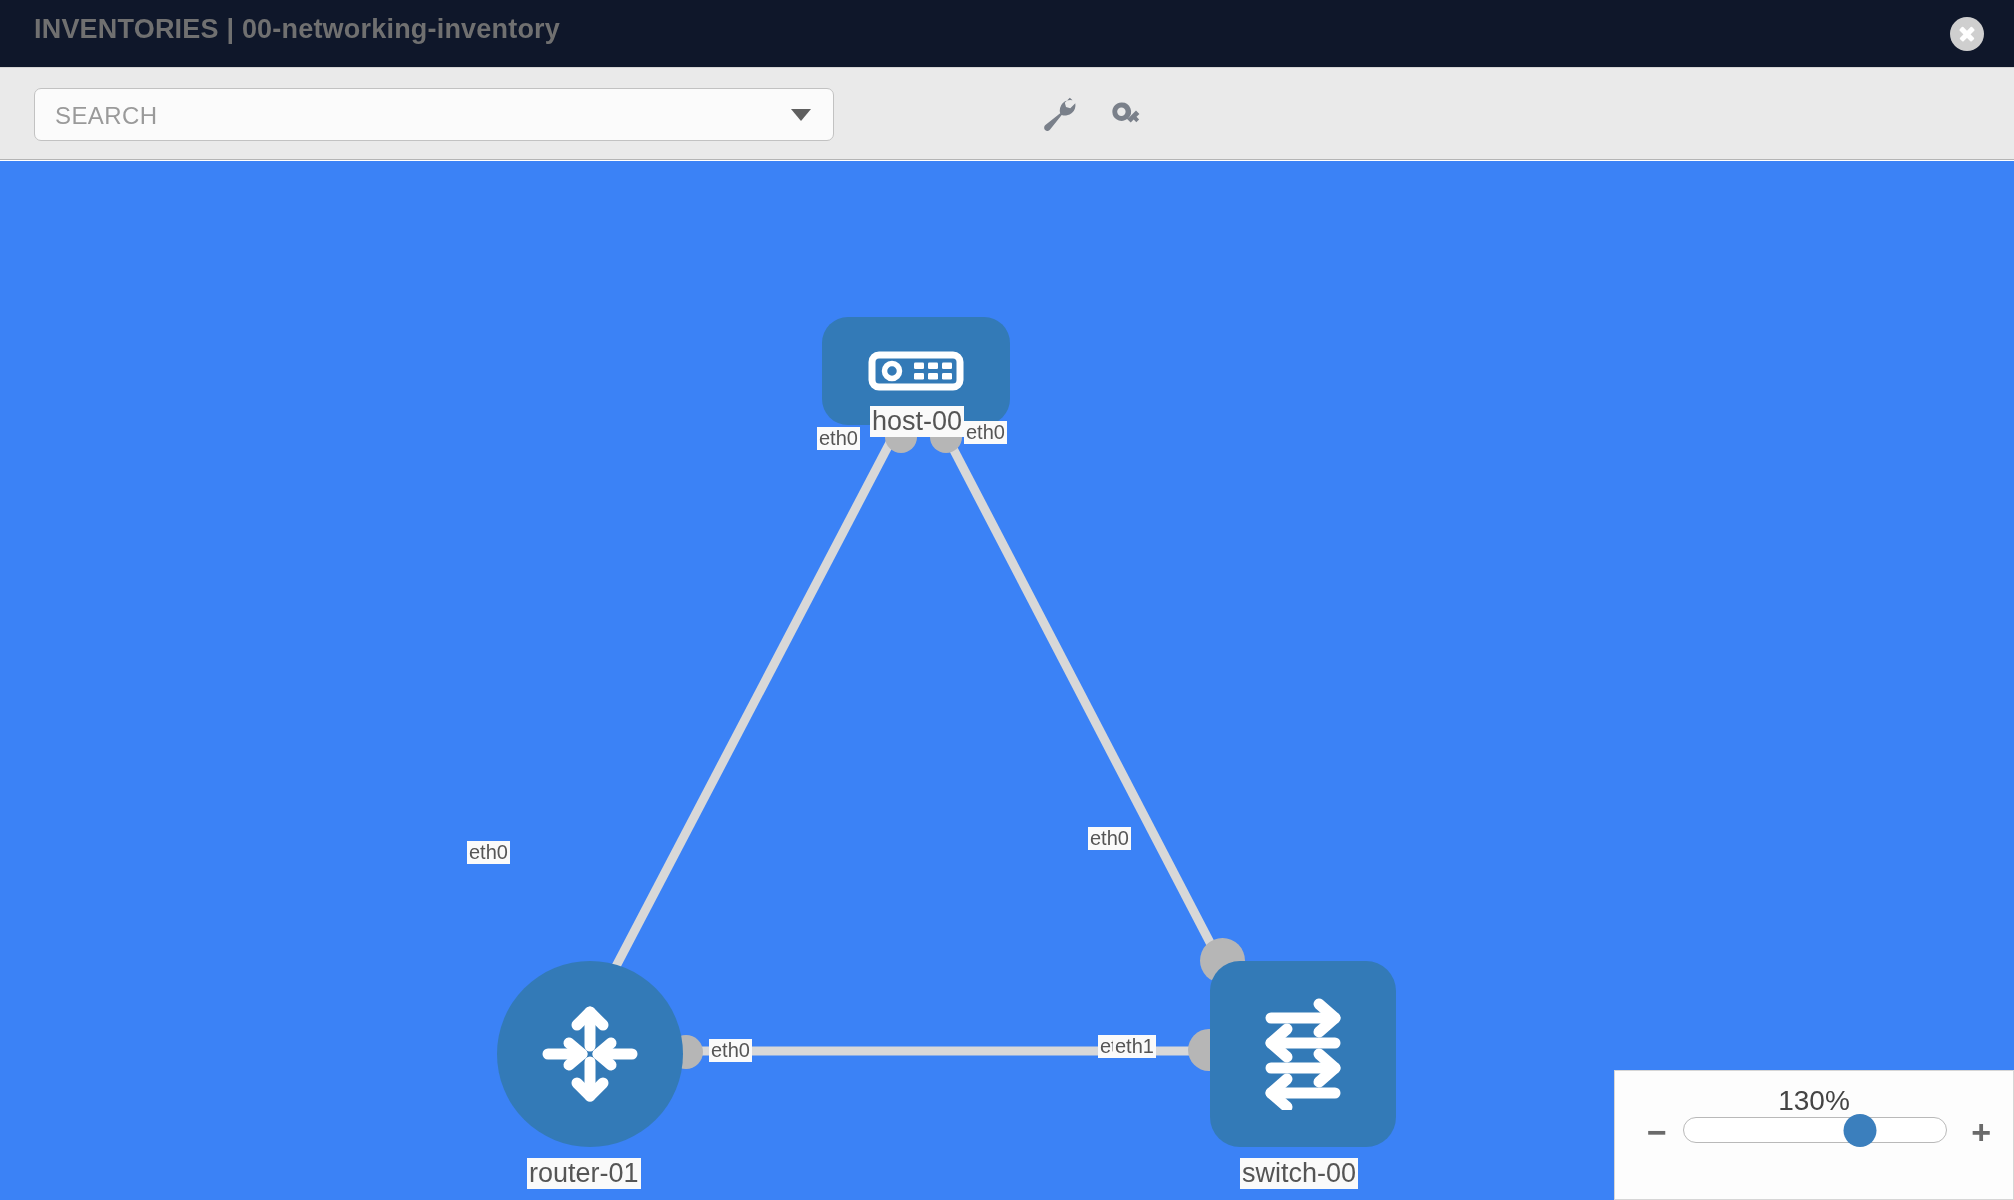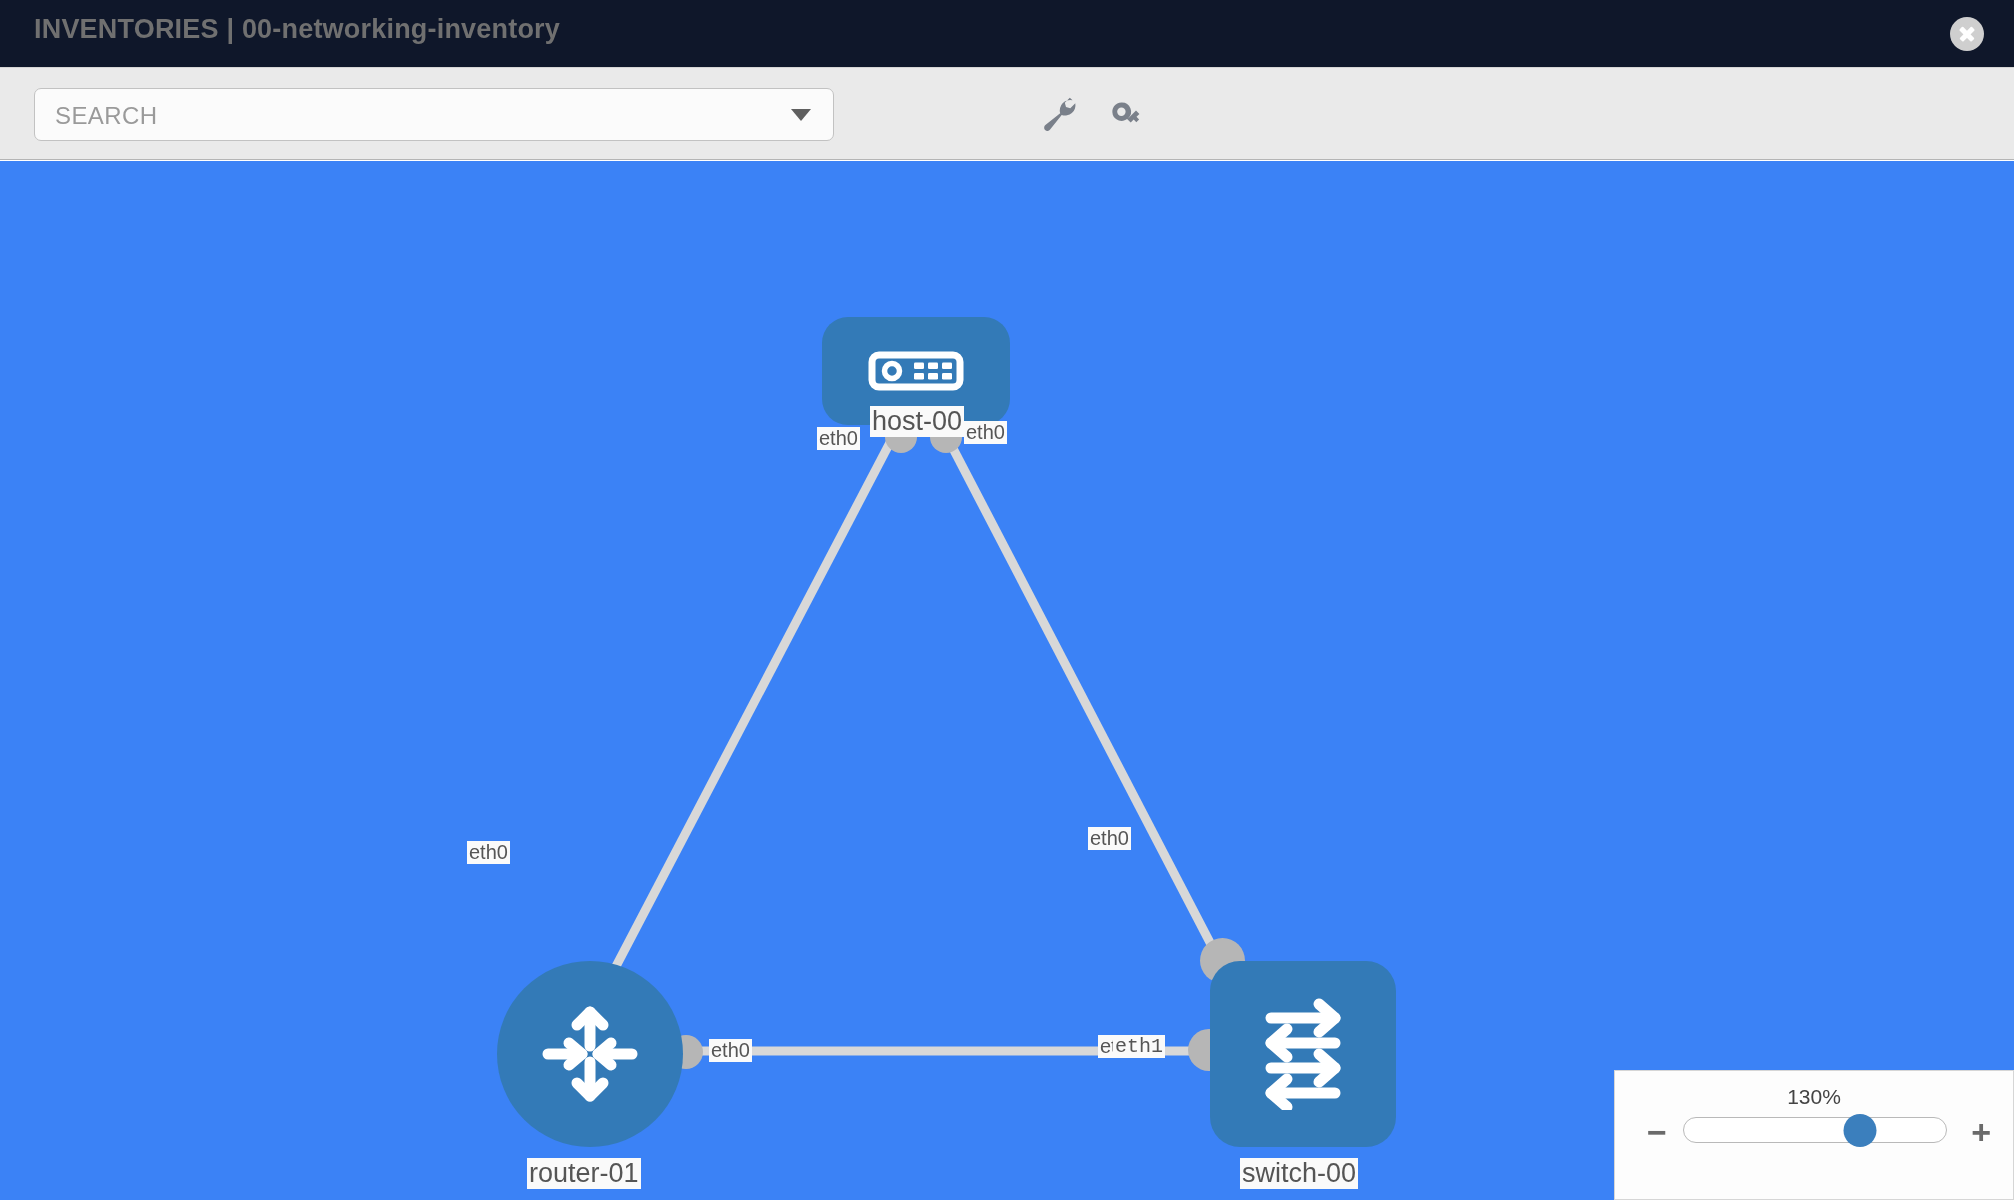--- a/index.html
+++ b/index.html
@@ -124,21 +124,21 @@
   
   .zoom-panel {
     position: absolute; right: 0; bottom: 0;
     width: 400px; height: 130px;
     background: #fdfdfd;
     border: 1px solid #d6d6d6;
   }
   .zoom-value {
     position: absolute; top: 14px; left: 0; right: 0;
     text-align: center;
-    font-size: 21px; color: #444444;
+    font-size: 28px; color: #444444;
   }
   .zoom-minus, .zoom-plus {
     position: absolute; top: 48px;
     font-size: 34px; color: #6a6a6a; cursor: pointer;
     line-height: 26px; font-weight: bold;
   }
   .zoom-minus { left: 32px; }
   .zoom-plus  { right: 22px; }
   .zoom-track {
     position: absolute; left: 68px; top: 46px;
@@ -251,21 +251,21 @@
           <polyline points="40,31 24,45 40,59"></polyline>
           <line x1="24" y1="70" x2="88" y2="70"></line>
           <polyline points="72,56 88,70 72,84"></polyline>
           <line x1="88" y1="95" x2="24" y2="95"></line>
           <polyline points="40,81 24,95 40,109"></polyline>
         </g>
       </svg>
     </div>
     <div class="iface-label" style="left:-122px; top:-134px;">eth0</div>
     <div class="iface-label" style="left:-112px; top:74px;">eth0</div>
-    <div class="iface-label" style="left:-97px; top:74px;font-family:Liberation Mono, monospace;">eth1</div>
+    <div class="iface-label" style="left:-97px; top:74px;">eth1</div>
     <div class="node-label" style="left:30px; top:197px;">switch-00</div>
   </div>
 
   <div class="zoom-panel">
     <div class="zoom-value">130%</div>
     <div class="zoom-minus">−</div>
     <div class="zoom-track">
       <div class="zoom-handle" id="zoom-handle" style="left: 67%;"></div>
     </div>
     <div class="zoom-plus">+</div>

